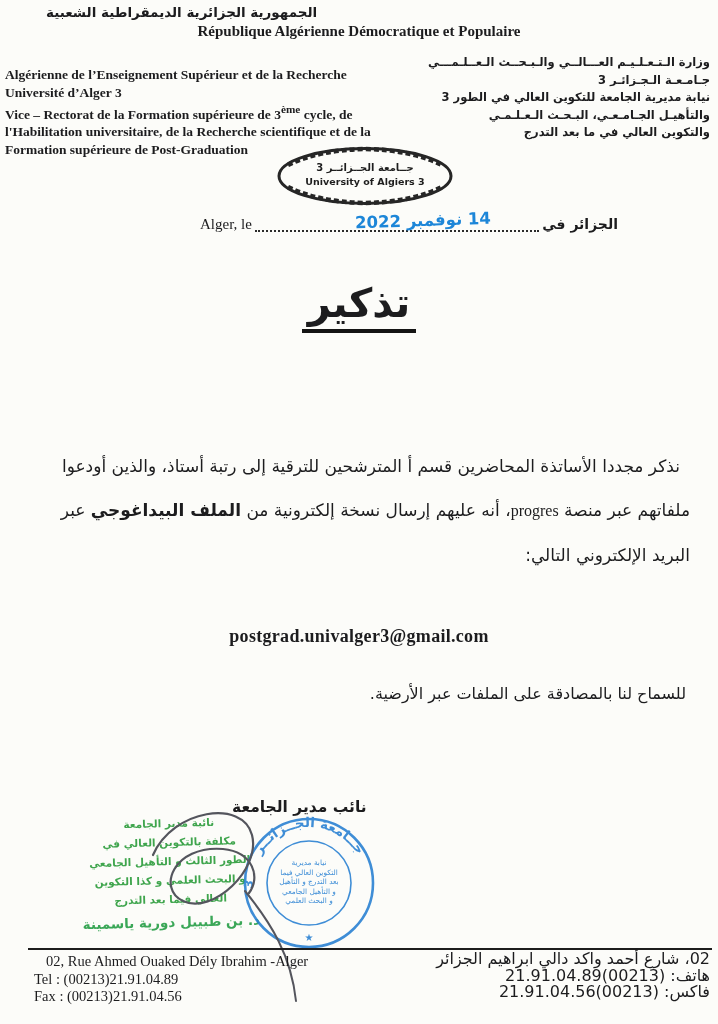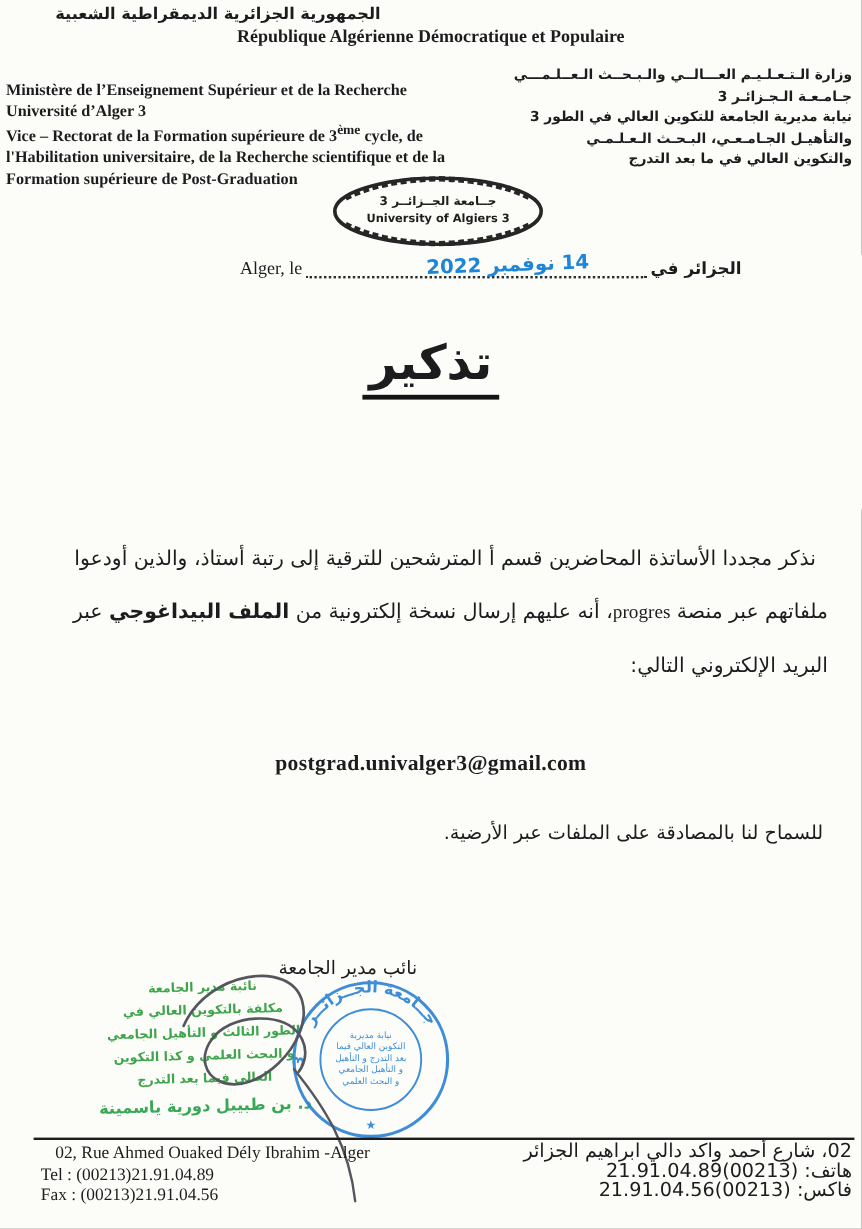--- a/index.html
+++ b/index.html
@@ -18,41 +18,41 @@
   .date-stamp{top:211px;left:338px;width:170px;text-align:center;color:#1d86d8;font-weight:bold;
               font-size:16.5px;letter-spacing:1px;transform:rotate(-2deg);white-space:nowrap;}
   .title-wrap{top:280px;left:0;width:100%;text-align:center;}
   .title-wrap .title{display:inline-block;font-size:40px;font-weight:bold;
                      padding:0 6px 3px 6px;border-bottom:4.5px solid #141414;}
   .body-par{top:444px;right:28px;left:28px;text-align:right;font-size:17px;line-height:44px;text-indent:10px;}
   .body-par b{font-weight:bold;}
   .body-par .latin{font-size:16px;}
   .email{top:626px;left:0;width:100%;text-align:center;font-weight:bold;font-size:18px;letter-spacing:.3px;}
   .confirm{top:684px;right:32px;text-align:right;font-size:16px;}
-  .sig-title{top:798px;left:232px;font-weight:normal;font-size:15.5px;}
+  .sig-title{top:798px;left:232px;font-weight:bold;font-size:15.5px;}
   .green-stamp{top:814px;left:72px;width:196px;text-align:center;color:#2f9e3f;font-weight:bold;
                font-size:10.5px;line-height:19px;transform:rotate(-1.5deg);opacity:.92;}
   .green-stamp .gs-name{font-size:13.5px;margin-top:4px;color:#2aa04a;}
   .round-stamp{left:239px;top:813px;opacity:.9;}
   .scribble{left:55px;top:793px;pointer-events:none;}
   .footer-rule{top:948px;left:28px;width:684px;border-top:2px solid #1d1d1d;height:0;}
   .footer-fr{top:953px;left:34px;font-size:14.5px;font-weight:normal;line-height:17.5px;}
   .footer-fr .addr{padding-left:12px;}
   .footer-ar{top:951px;right:8px;text-align:right;font-size:16px;line-height:16.5px;}
 </style>
 </head>
 <body>
 
 <div class="page">
 
   <div class="abs rep-ar">الجمهورية الجزائرية الديمقراطية الشعبية</div>
   <div class="abs rep-fr serif">République Algérienne Démocratique et Populaire</div>
 
   <div class="abs ministry-fr serif">
-    <div>Ministère de l’Enseignement Supérieur et de la Recherche</div>
+    <div>Algérienne de l’Enseignement Supérieur et de la Recherche</div>
     <div>Université d’Alger 3</div>
     <div><span>Vice – Rectorat de la Formation supérieure de 3</span><sup>ème</sup><span> cycle, de</span></div>
     <div>l'Habilitation universitaire, de la Recherche scientifique et de la</div>
     <div>Formation supérieure de  Post-Graduation</div>
   </div>
 
   <div class="abs ministry-ar" dir="rtl">
     <div>وزارة الـتـعـلـيـم العـــالــي والـبـحــث الـعــلـمـــي</div>
     <div>جـامـعـة الـجـزائـر 3</div>
     <div>نيابة مديرية الجامعة للتكوين العالي في الطور 3</div>

